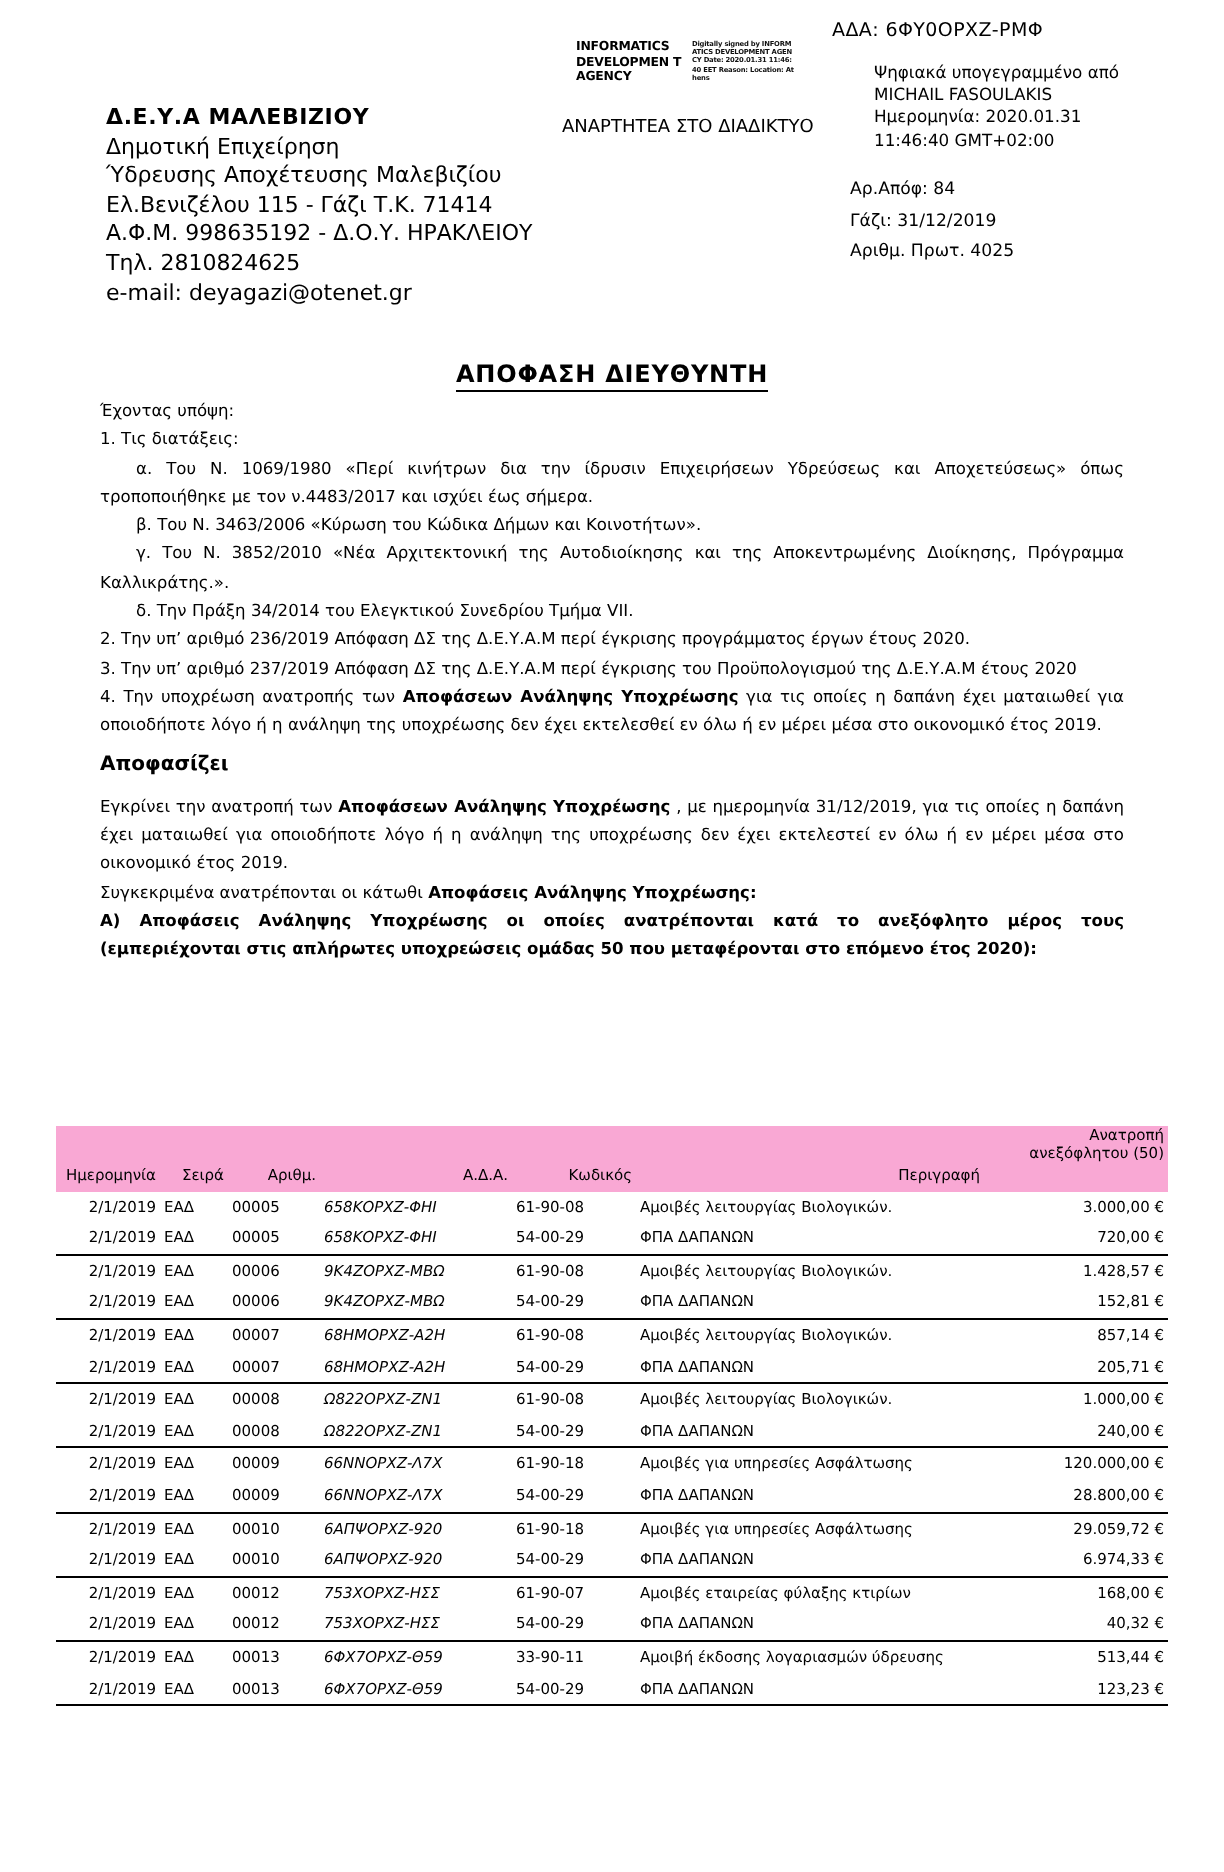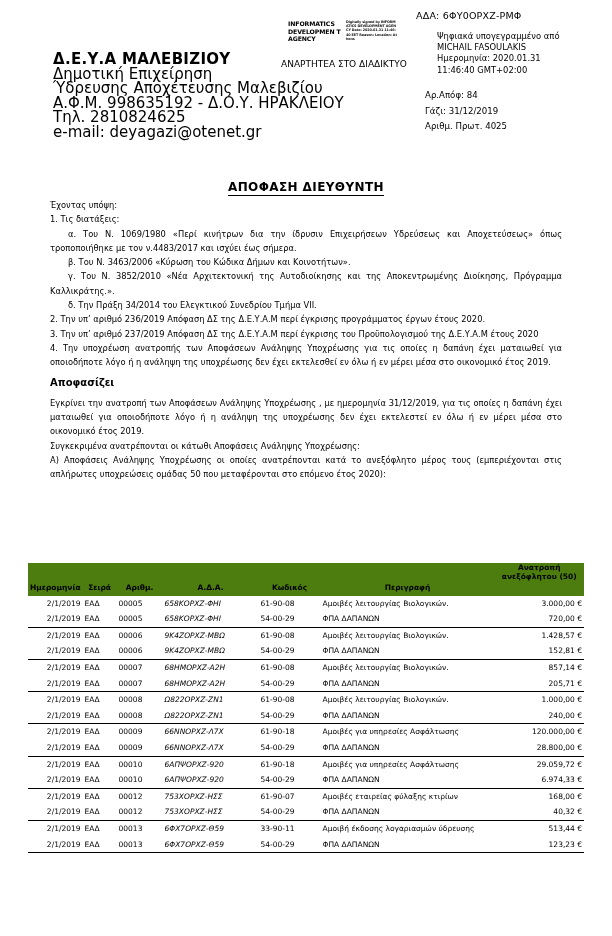--- a/index.html
+++ b/index.html
@@ -75,21 +75,21 @@
     line-height: 11.2px;
     white-space: nowrap;
   }
 
   
   .letterhead {
     position: absolute;
     left: 53px;
     top: 52px;
     line-height: 14.6px;
-    font-size: 15px;
+    font-size: 11px;
   }
   .letterhead .org {
     font-weight: bold;
     letter-spacing: .3px;
   }
   .protocol {
     position: absolute;
     left: 425px;
     top: 88px;
     line-height: 15.6px;
@@ -127,38 +127,38 @@
     text-indent: 18px;
   }
   .just {
     text-align: justify;
   }
   .center-head {
     font-weight: bold;
     margin: 6px 0 6px 0 !important;
     font-size: 10px;
   }
-  b, strong { font-weight: normal; }
+  b, strong { font-weight: bold; }
 
   
   .table-wrap {
     position: absolute;
     left: 28px;
     top: 563px;
     width: 556px;
   }
   table.data {
     border-collapse: collapse;
     width: 556px;
     font-size: 7.5px;
   }
   table.data thead th {
-    background: #4d7c0f;
-    font-weight: bold;
-    text-align: center;
+    background: #f9a8d4;
+    font-weight: normal;
+    text-align: right;
     vertical-align: bottom;
     padding: 2px 2px 3px 2px;
     font-size: 7.5px;
     line-height: 9.2px;
     border: none;
   }
   table.data thead tr.spacer th {
     height: 13px;
     padding: 0 2px;
   }
@@ -205,20 +205,21 @@
     <div>Ψηφιακά υπογεγραμμένο από</div>
     <div>MICHAIL FASOULAKIS</div>
     <div>Ημερομηνία: 2020.01.31</div>
     <div>11:46:40 GMT+02:00</div>
   </div>
 
   <div class="letterhead">
     <div class="org">Δ.Ε.Υ.Α ΜΑΛΕΒΙΖΙΟΥ</div>
     <div>Δημοτική Επιχείρηση</div>
     <div>Ύδρευσης Αποχέτευσης Μαλεβιζίου</div>
+    <div>Ελ.Βενιζέλου 115 - Γάζι Τ.Κ. 71414</div>
     <div>Α.Φ.Μ. 998635192 - Δ.Ο.Υ. ΗΡΑΚΛΕΙΟΥ</div>
     <div>Τηλ. 2810824625</div>
     <div>e-mail: deyagazi@otenet.gr</div>
   </div>
 
   <div class="protocol">
     <div>Αρ.Απόφ: 84</div>
     <div>Γάζι:   31/12/2019</div>
     <div>Αριθμ. Πρωτ. 4025</div>
   </div>

